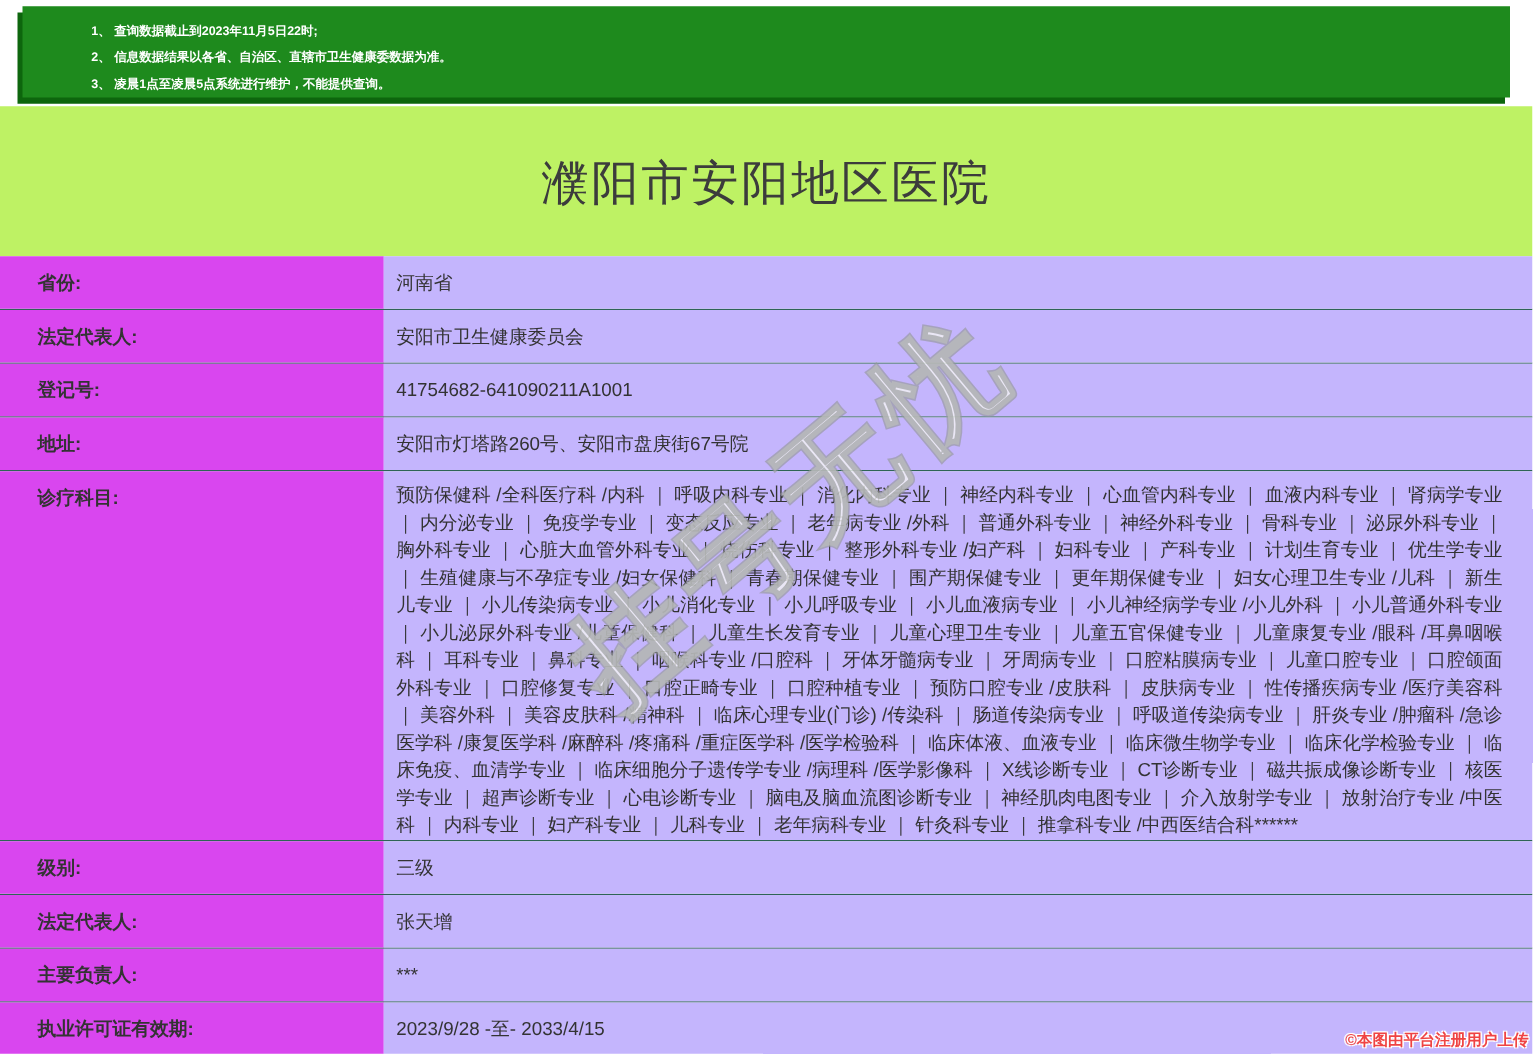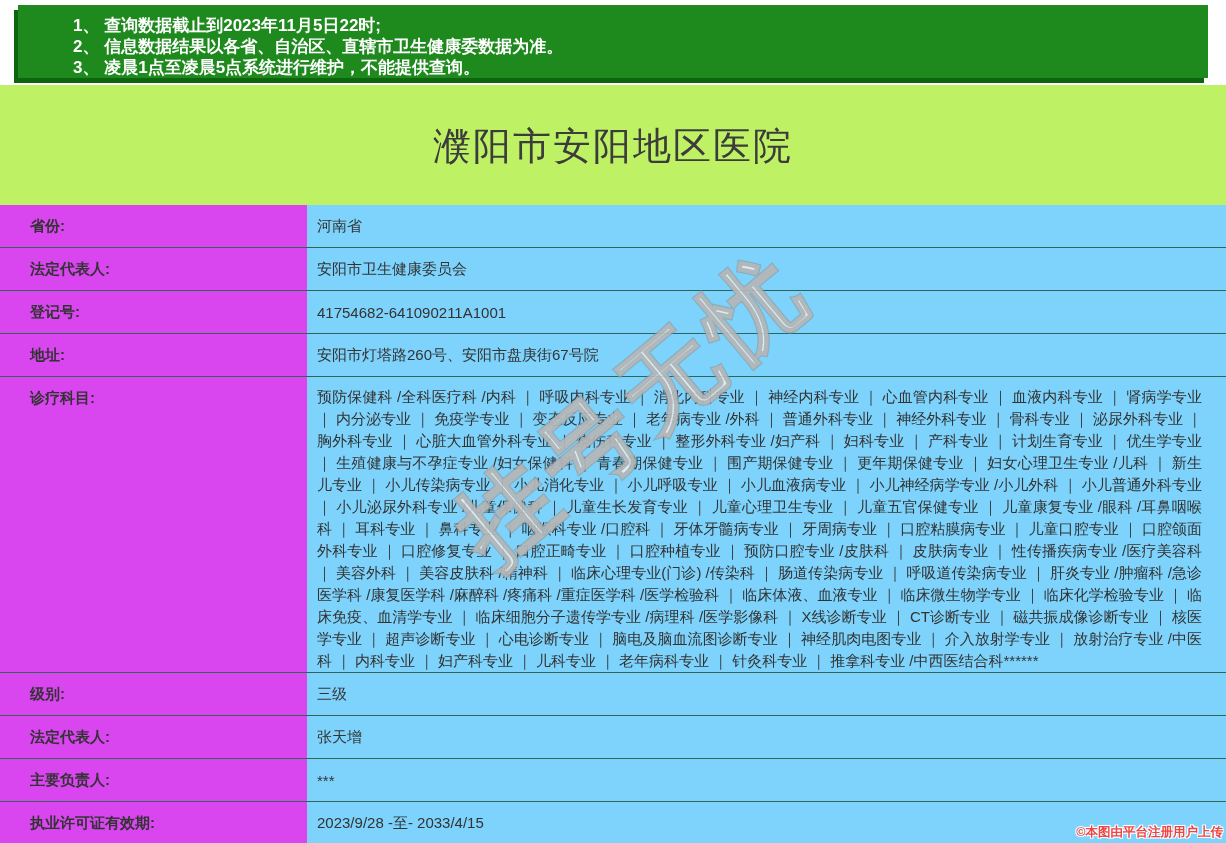--- a/index.html
+++ b/index.html
@@ -7,21 +7,21 @@
     font-family: "Liberation Sans", "DejaVu Sans", sans-serif; }
   .stage { position: relative; width: 1226px; height: 843px; overflow: hidden; }
 
   
   .notice-banner {
     position: absolute; left: 18px; top: 5px; width: 1190px; height: 73px;
     background: #1e8a1d; box-shadow: -4px 5px 0 #0d660d;
     padding: 10px 10px 0 55px;
   }
   .notice-line {
-    color: #ffffff; font-size: 17px; font-weight: 700; line-height: 21px;
+    color: #ffffff; font-size: 10px; font-weight: 700; line-height: 21px;
     white-space: nowrap;
   }
 
   
   .title-section {
     position: absolute; left: 0; top: 85px; width: 1226px; height: 120px;
     background: #bef264; text-align: center;
   }
   .page-title {
     padding-top: 36px; font-size: 38px; font-weight: 400; color: #3c3c3c;
@@ -30,21 +30,21 @@
 
   
   .info-table { position: absolute; left: 0; top: 205px; width: 1226px; }
   .t-row { display: flex; border-bottom: 1px solid #2f6456; min-height: 43px; }
   .t-label {
     width: 307px; background: #d946ef; padding: 0 10px 0 30px;
     display: flex; align-items: center;
     font-size: 15px; font-weight: 700; color: #333333;
   }
   .t-value {
-    flex: 1; background: #7dd3fc; padding: 0 24px 0 10px;
+    flex: 1; background: #c4b5fd; padding: 0 24px 0 10px;
     display: flex; align-items: center;
     font-size: 15px; color: #333333;
   }
   .t-row.tall { min-height: 295px; }
   .t-row.tall .t-label { align-items: flex-start; padding-top: 12px; }
   .t-row.tall .t-value {
     align-items: flex-start; padding-top: 9px;
     line-height: 22px; text-align: justify;
   }
 

